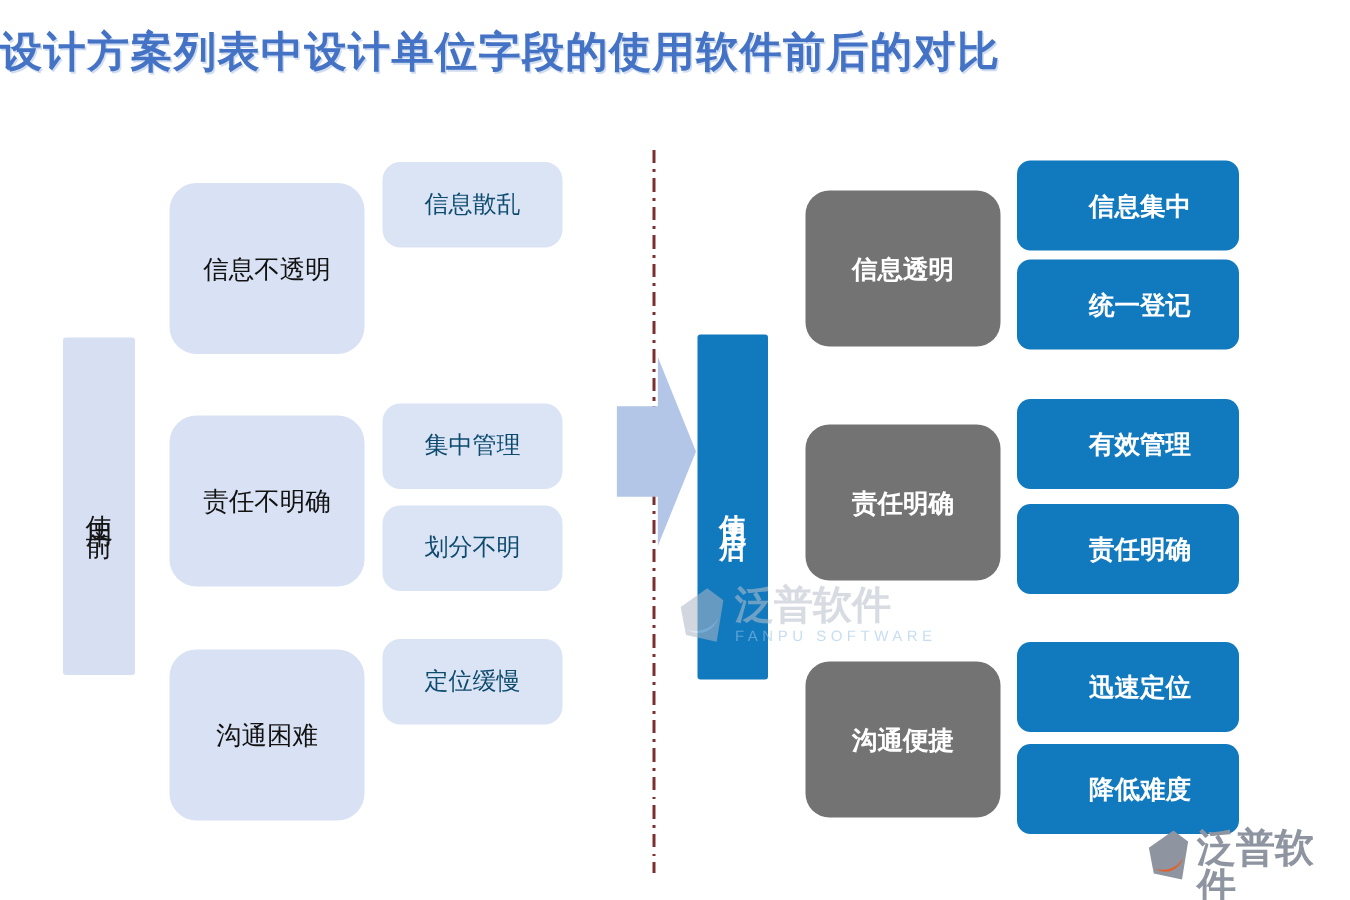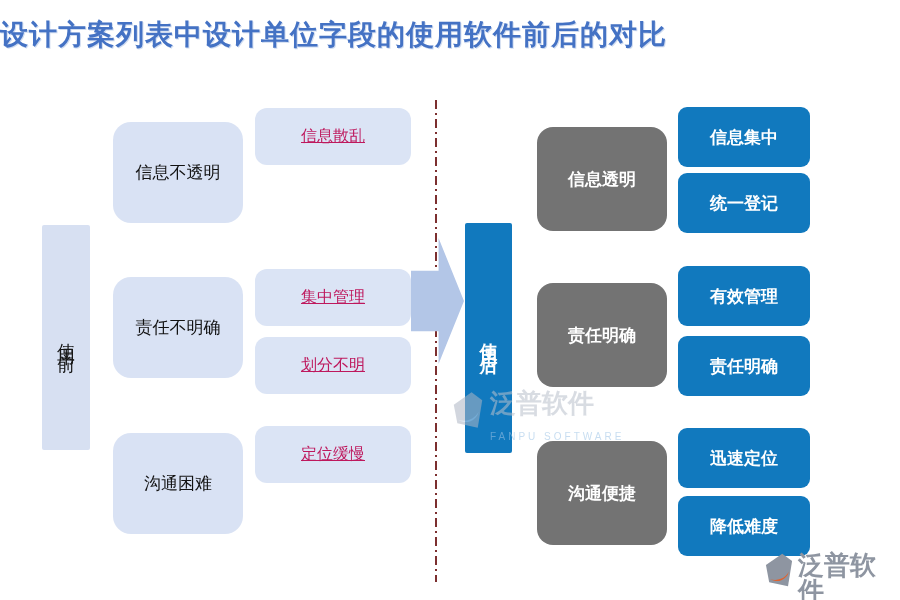--- a/index.html
+++ b/index.html
@@ -36,44 +36,44 @@
     left:465px;top:223px;width:47px;height:230px;
     background:#1179be;color:#ffffff;font-size:18px;font-weight:bold;
   }
   
   .group{
     position:absolute;
     display:flex;align-items:center;justify-content:center;
     text-align:center;
   }
   .group.light{
-    left:113px;width:130px;height:101px;
+    left:113px;width:130px;height:114px;
     background:#d9e2f4;border-radius:18px;
     color:#121212;font-size:17px;
   }
   .group.dark{
     left:537px;width:130px;height:104px;
     background:#737373;border-radius:16px;
     color:#ffffff;font-size:17px;font-weight:bold;
   }
   
   .item{
     position:absolute;
     display:flex;align-items:center;justify-content:center;
     text-align:center;
   }
   .item.light{
-    left:255px;width:156px;height:57px;
+    left:255px;width:120px;height:57px;
     background:#dbe4f5;border-radius:12px;
-    color:#be185d;font-size:16px;text-decoration:underline;
+    color:#0c4a6e;font-size:16px;
   }
   .item.dark{
     left:678px;width:132px;height:60px;
     background:#1179be;border-radius:9px;
-    color:#ffffff;font-size:17px;font-weight:bold;
+    color:#ffffff;font-size:17px;font-weight:bold;padding-left:16px;
   }
   
   .divider{
     position:absolute;left:435px;top:100px;width:2px;height:482px;
     background:repeating-linear-gradient(
       to bottom,
       #7c2f2f 0 9px,
       transparent 9px 13px,
       #7c2f2f 13px 15px,
       transparent 15px 19px);
@@ -85,21 +85,21 @@
     clip-path:polygon(0 26%,52% 26%,52% 0,100% 50%,52% 100%,52% 74%,0 74%);
   }
   
   .watermark{
     position:absolute;left:452px;top:390px;
     display:flex;align-items:flex-start;gap:6px;
     opacity:0.55;z-index:5;pointer-events:none;
   }
   .watermark .wm-text{display:flex;flex-direction:column;}
   .wm-brand{font-size:26px;font-weight:bold;color:#b9c0cc;line-height:1.05;}
-  .wm-sub{font-size:10px;letter-spacing:3px;color:#9cc3e6;margin-top:14px;}
+  .wm-sub{font-size:10px;letter-spacing:3px;color:#9cc3e6;margin-top:2px;}
   
   .footer-logo{
     position:absolute;left:764px;top:552px;
     display:flex;align-items:flex-start;gap:4px;z-index:6;
   }
   .fl-col{display:flex;flex-direction:column;align-items:flex-start;}
   .fl-brand{font-size:26px;font-weight:bold;color:#8e95a1;line-height:1.0;}
 </style>
 </head>
 <body>

